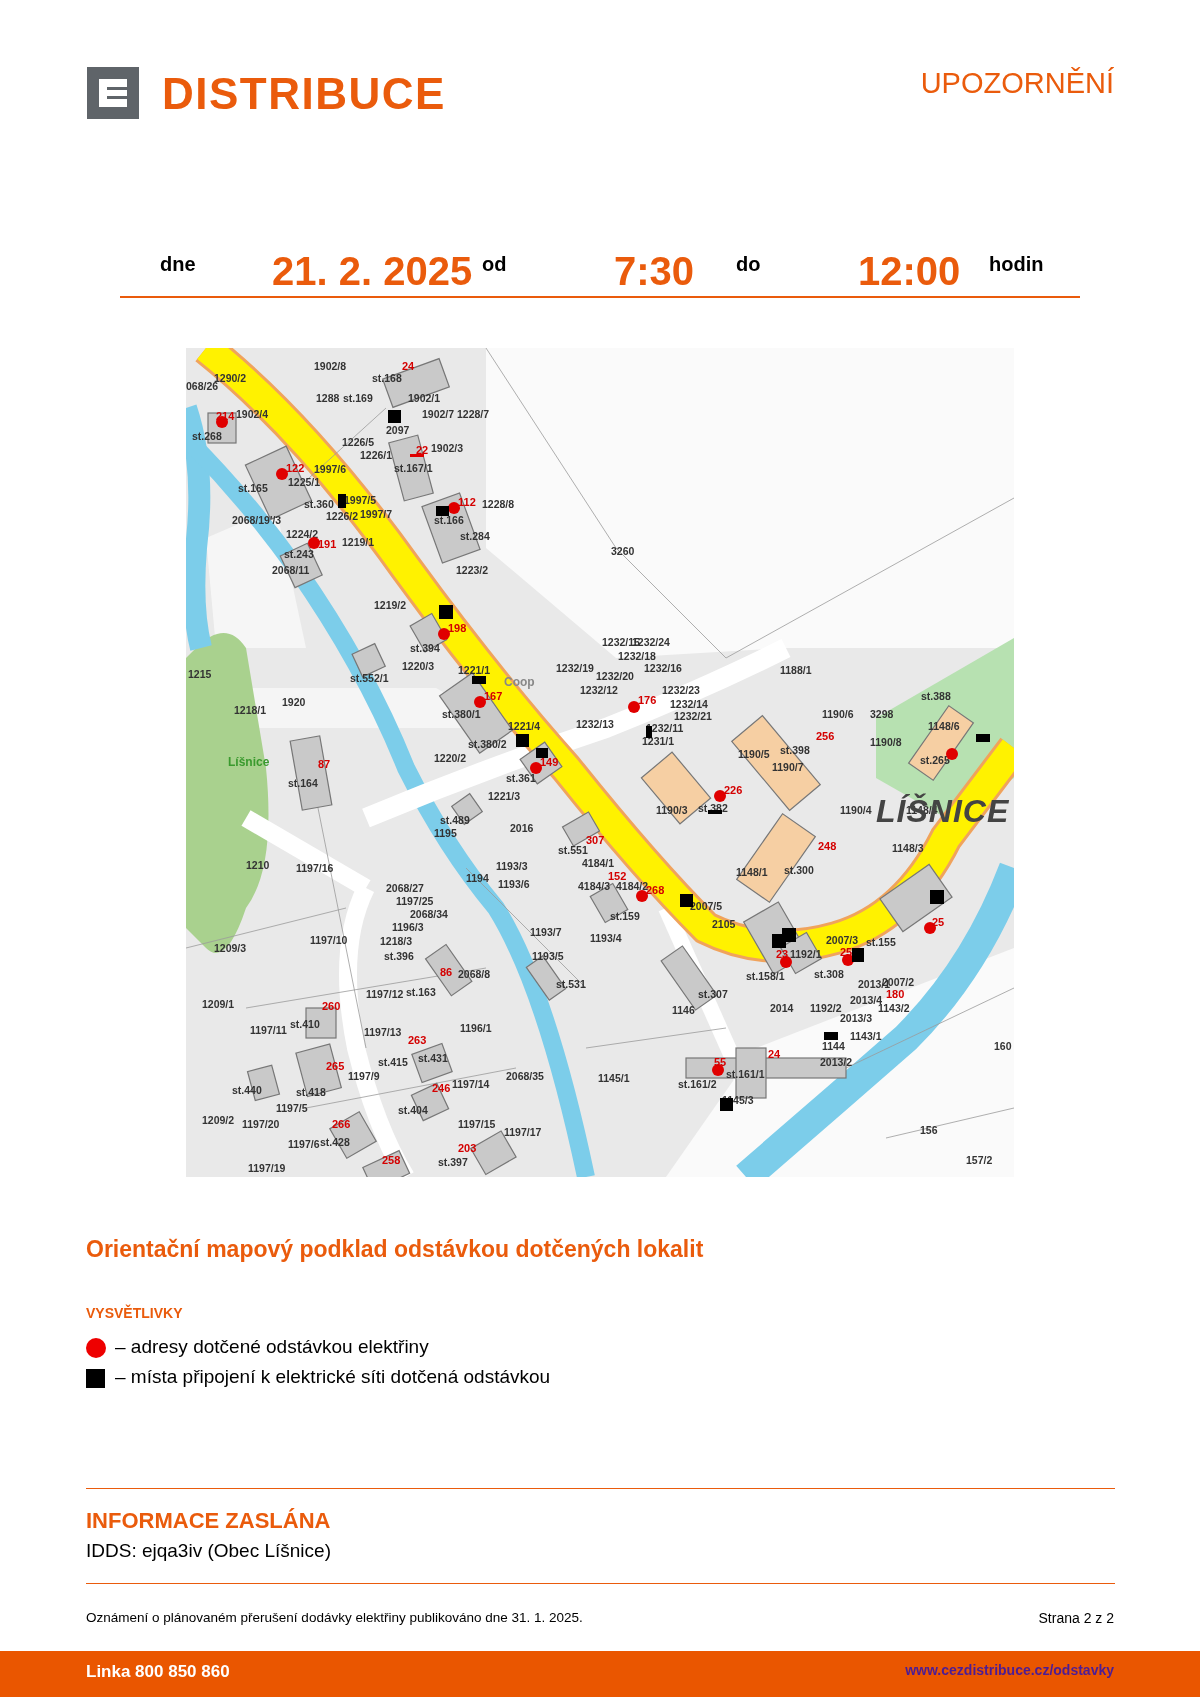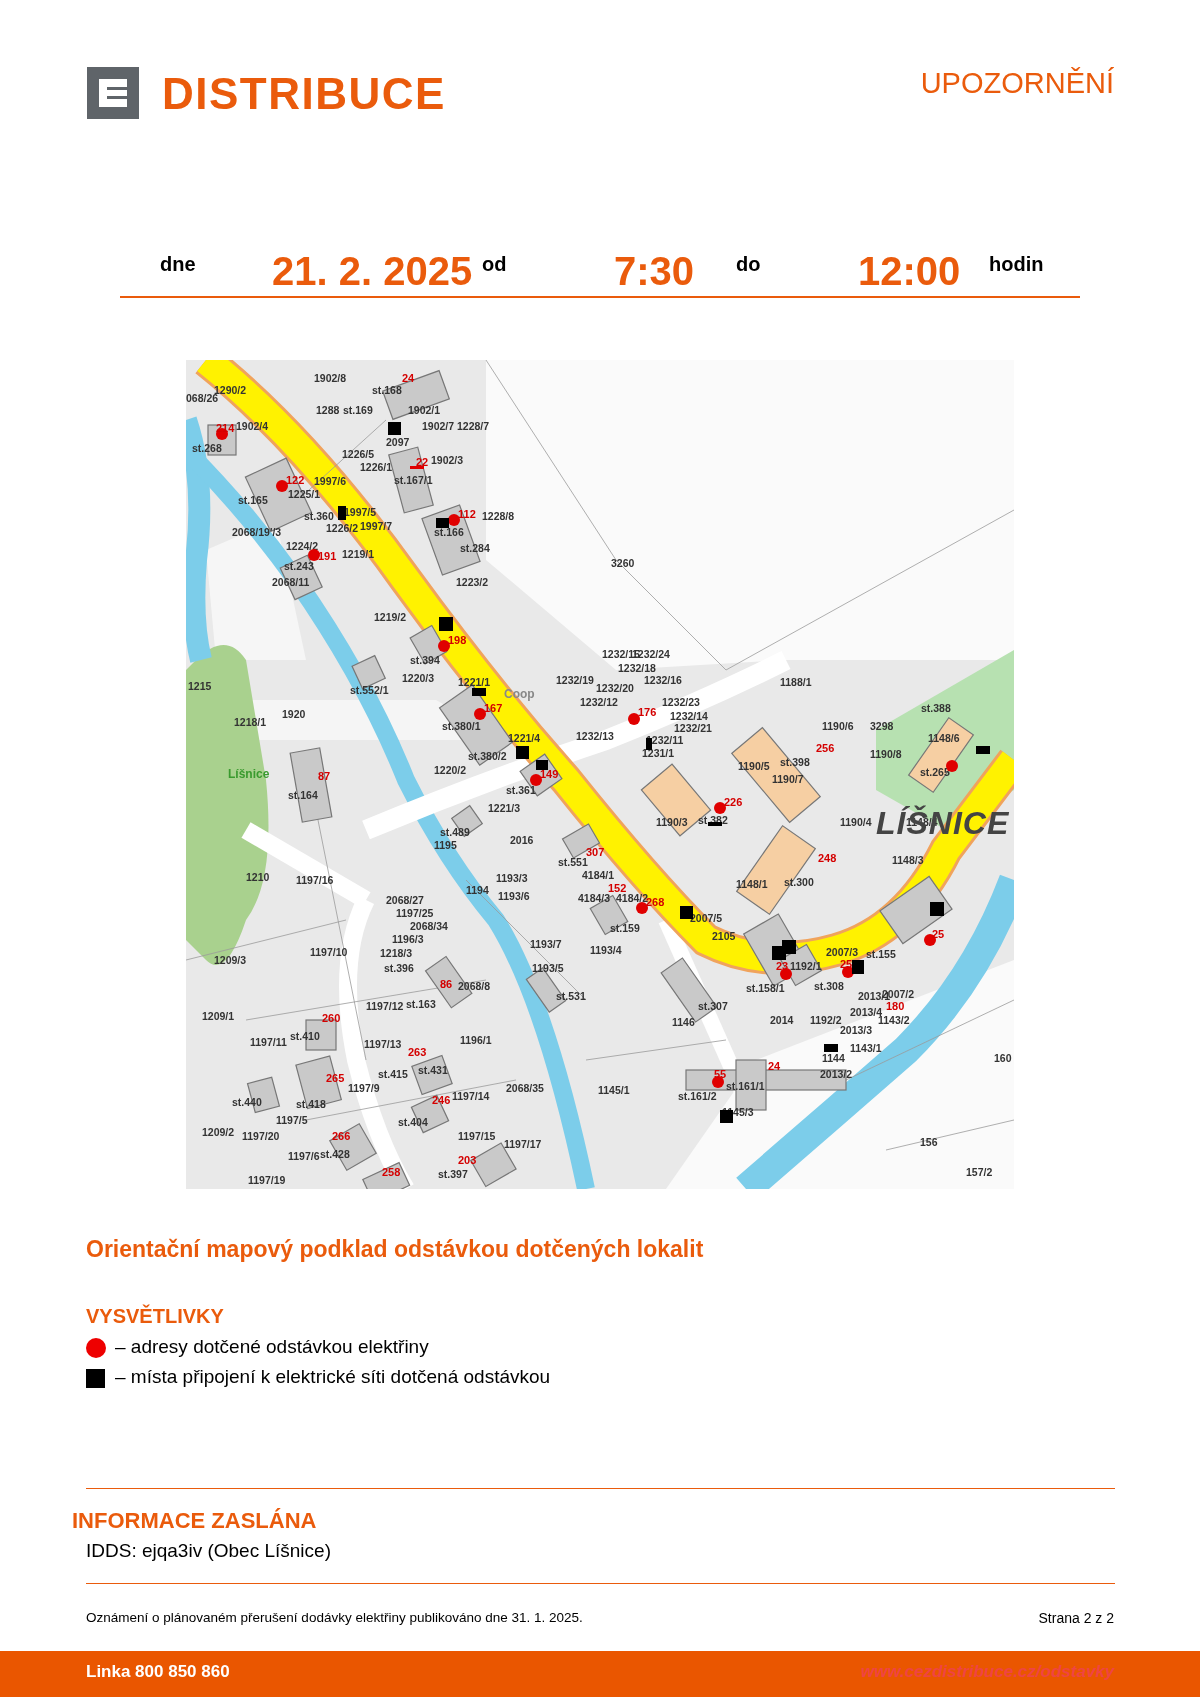--- a/index.html
+++ b/index.html
@@ -16,40 +16,40 @@
   .title-2 { font-size: 29px; line-height: 43px; color: #ea5b0c; }
   .title-3 { font-size: 29px; line-height: 43px; color: #000; }
 
   
   .date-row { left: 120px; top: 240px; width: 960px; height: 56px; }
   .date-row .lbl { position: absolute; bottom: 20px; font-size: 20px; font-weight: bold; color: #000; margin-top: 24px; }
   .date-row .val { position: absolute; bottom: 2px; font-size: 40px; font-weight: bold; color: #ea5b0c; margin-left: 34px; }
   .date-rule { left: 120px; top: 296px; width: 960px; height: 2px; background: #ea5b0c; }
 
   
-  .map { left: 186px; top: 360px; width: 828px; height: 829px; background: #d946ef; overflow: hidden; }
+  .map { left: 186px; top: 348px; width: 828px; height: 829px; background: #d946ef; overflow: hidden; }
   .map svg { display: block; }
   .map text { font-family: "Liberation Sans", sans-serif; font-weight: bold; }
 
   
   .map-caption { left: 86px; top: 1236px; font-size: 23px; font-weight: bold; color: #ea5b0c; }
-  .legend-title { left: 86px; top: 1305px; font-size: 20px; font-weight: bold; color: #ea5b0c; }
+  .legend-title { left: 86px; top: 1305px; font-size: 14px; font-weight: bold; color: #ea5b0c; }
   .legend-row { left: 86px; font-size: 19px; color: #000; display: flex; align-items: flex-end; }
   .legend-dot { width: 20px; height: 20px; border-radius: 50%; background: #ee0000; margin-right: 9px; }
   .legend-sq { width: 19px; height: 19px; background: #000; margin-right: 10px; }
 
   .rule { left: 86px; width: 1029px; height: 1px; background: #ea5b0c; }
-  .info-title { left: 72px; top: 1508px; font-size: 22px; font-weight: bold; color: #ea5b0c; }
+  .info-title { left: 86px; top: 1508px; font-size: 22px; font-weight: bold; color: #ea5b0c; }
   .info-text { left: 86px; top: 1540px; font-size: 19px; color: #000; }
   .footnote { left: 86px; top: 1610px; font-size: 13.5px; color: #000; }
   .pagenum { right: 86px; top: 1610px; font-size: 14px; color: #000; }
 
   .bottom-bar { left: 0; top: 1651px; width: 1200px; height: 46px; background: #ea5600; }
   .bar-left { left: 86px; top: 1662px; font-size: 17px; font-weight: bold; color: #fff; }
-  .bar-right { right: 86px; top: 1662px; font-size: 17px; font-weight: bold; color: #ef4444; font-style: italic; }
+  .bar-right { right: 86px; top: 1662px; font-size: 14px; font-weight: bold; color: #4c1d95; }
 </style>
 </head>
 <body>
 
 <div class="abs logo-box">
   <svg width="52" height="52" viewBox="0 0 52 52">
     <path d="M12 12 H40 V20 H20 V23 H40 V29 H20 V32 H40 V40 H12 Z" fill="#ffffff"></path>
   </svg>
 </div>
 <div class="abs logo-text">DISTRIBUCE</div>

